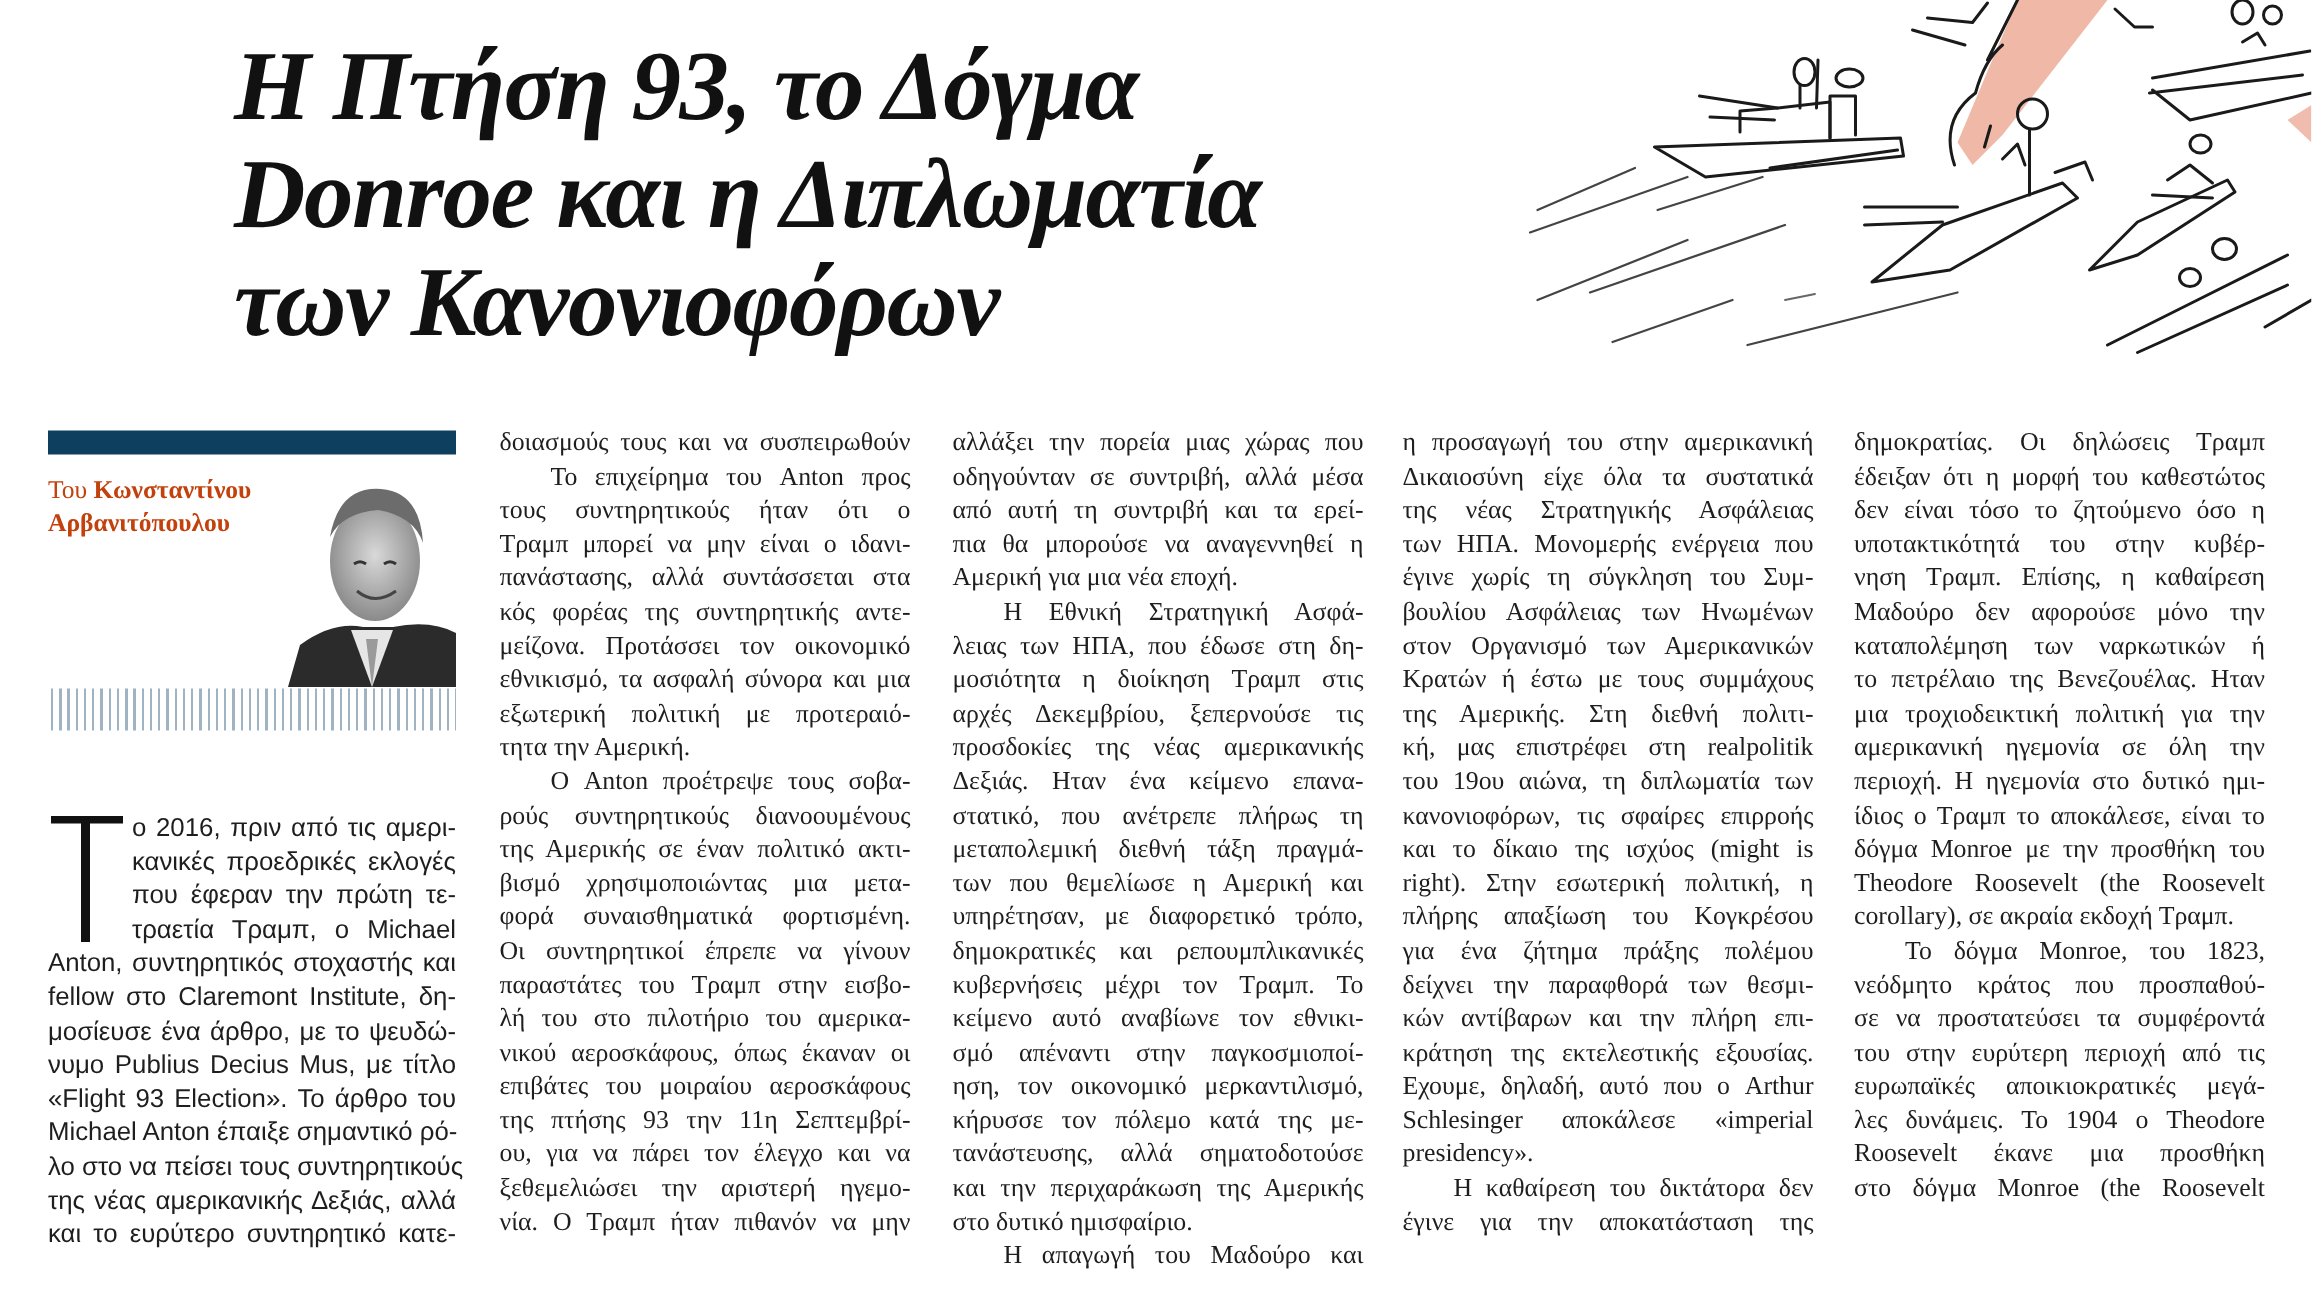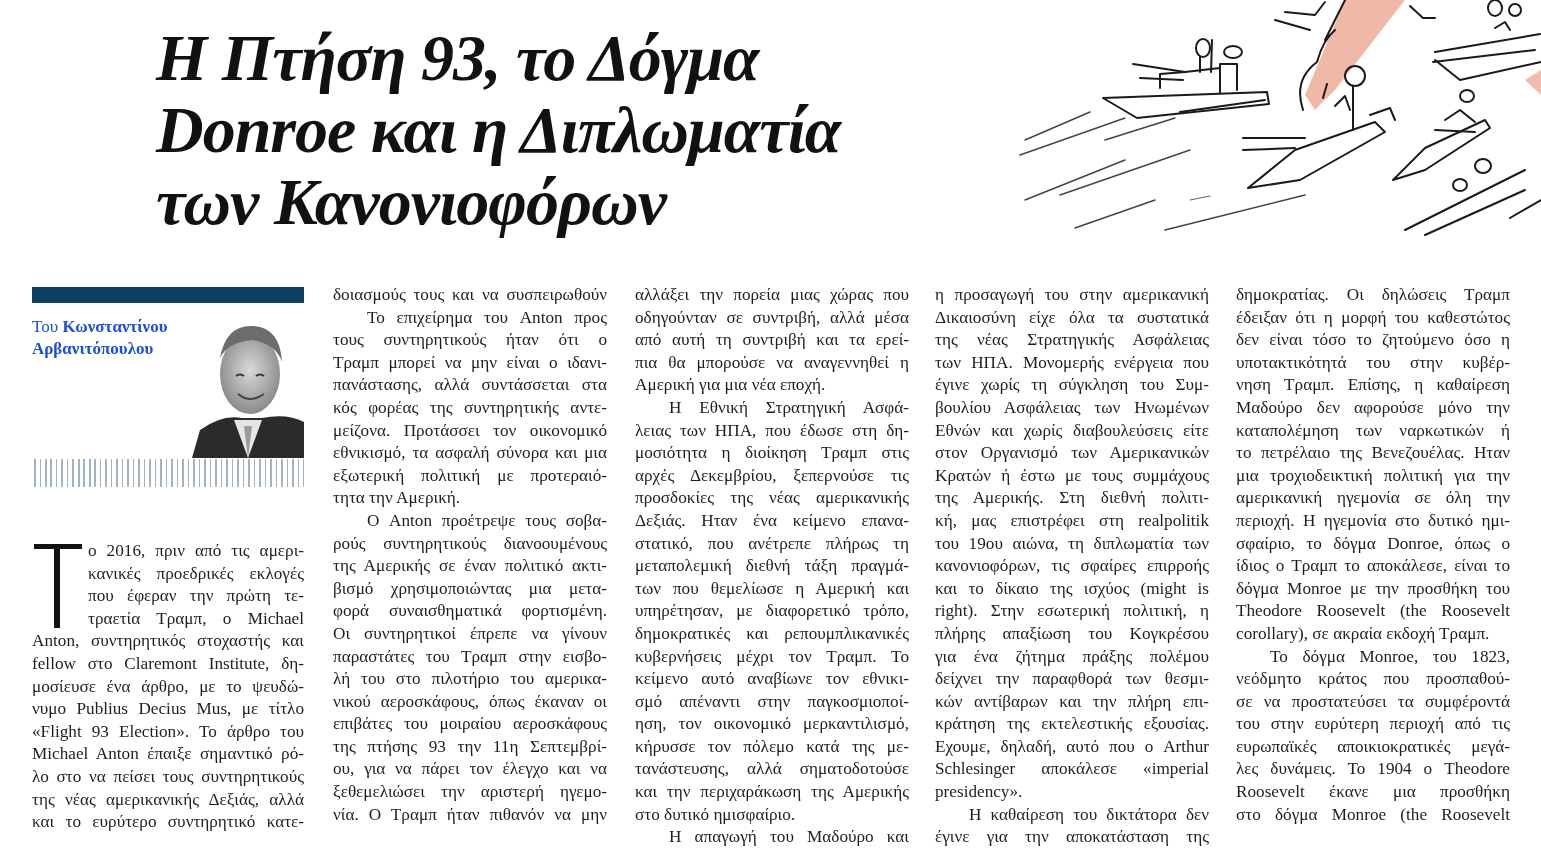--- a/index.html
+++ b/index.html
@@ -71,21 +71,21 @@
       height: 16px;
       background: #0e3f5f;
     }
     .byline {
       position: absolute;
       left: 32px;
       top: 316px;
       font-family: "Liberation Serif", "DejaVu Serif", serif;
       font-size: 17px;
       line-height: 22px;
-      color: #1d4ed8;
+      color: #c2410c;
     }
     .byline b { font-weight: bold; }
     .portrait {
       position: absolute;
       left: 192px;
       top: 318px;
       width: 112px;
       height: 140px;
     }
     .stripes {
@@ -104,21 +104,21 @@
       width: 272px;
     }
     .dropcap {
       position: absolute;
       left: 2px;
       top: 2px;
       width: 48px;
       height: 88px;
     }
     .dc-body {
-      font-family: Liberation Serif, serif;
+      font-family: Liberation Sans, sans-serif;
       font-size: 17.2px;
       line-height: 22.6px;
       color: #1e1e1e;
     }
     .dc-body .line.first4 { padding-left: 56px; }
   </style>
 </head>
 <body>
 
 <h1 class="headline">
@@ -275,21 +275,20 @@
     <span class="line" style="padding-left:34px">Η απαγωγή του Μαδούρο και</span>
   </div>
 
   <div class="col col4">
     <span class="line">η προσαγωγή του στην αμερικανική</span>
     <span class="line">Δικαιοσύνη είχε όλα τα συστατικά</span>
     <span class="line">της νέας Στρατηγικής Ασφάλειας</span>
     <span class="line">των ΗΠΑ. Μονομερής ενέργεια που</span>
     <span class="line">έγινε χωρίς τη σύγκληση του Συμ-</span>
     <span class="line">βουλίου Ασφάλειας των Ηνωμένων</span>
-    <span class="line">Εθνών και χωρίς διαβουλεύσεις είτε</span>
     <span class="line">στον Οργανισμό των Αμερικανικών</span>
     <span class="line">Κρατών ή έστω με τους συμμάχους</span>
     <span class="line">της Αμερικής. Στη διεθνή πολιτι-</span>
     <span class="line">κή, μας επιστρέφει στη realpolitik</span>
     <span class="line">του 19ου αιώνα, τη διπλωματία των</span>
     <span class="line">κανονιοφόρων, τις σφαίρες επιρροής</span>
     <span class="line">και το δίκαιο της ισχύος (might is</span>
     <span class="line">right). Στην εσωτερική πολιτική, η</span>
     <span class="line">πλήρης απαξίωση του Κογκρέσου</span>
     <span class="line">για ένα ζήτημα πράξης πολέμου</span>
@@ -308,21 +307,20 @@
     <span class="line">έδειξαν ότι η μορφή του καθεστώτος</span>
     <span class="line">δεν είναι τόσο το ζητούμενο όσο η</span>
     <span class="line">υποτακτικότητά του στην κυβέρ-</span>
     <span class="line">νηση Τραμπ. Επίσης, η καθαίρεση</span>
     <span class="line">Μαδούρο δεν αφορούσε μόνο την</span>
     <span class="line">καταπολέμηση των ναρκωτικών ή</span>
     <span class="line">το πετρέλαιο της Βενεζουέλας. Ηταν</span>
     <span class="line">μια τροχιοδεικτική πολιτική για την</span>
     <span class="line">αμερικανική ηγεμονία σε όλη την</span>
     <span class="line">περιοχή. Η ηγεμονία στο δυτικό ημι-</span>
-    <span class="line">σφαίριο, το δόγμα Donroe, όπως ο</span>
     <span class="line">ίδιος ο Τραμπ το αποκάλεσε, είναι το</span>
     <span class="line">δόγμα Monroe με την προσθήκη του</span>
     <span class="line">Theodore Roosevelt (the Roosevelt</span>
     <span class="line last">corollary), σε ακραία εκδοχή Τραμπ.</span>
     <span class="line" style="padding-left:34px">Το δόγμα Monroe, του 1823,</span>
     <span class="line">νεόδμητο κράτος που προσπαθού-</span>
     <span class="line">σε να προστατεύσει τα συμφέροντά</span>
     <span class="line">του στην ευρύτερη περιοχή από τις</span>
     <span class="line">ευρωπαϊκές αποικιοκρατικές μεγά-</span>
     <span class="line">λες δυνάμεις. Το 1904 ο Theodore</span>

